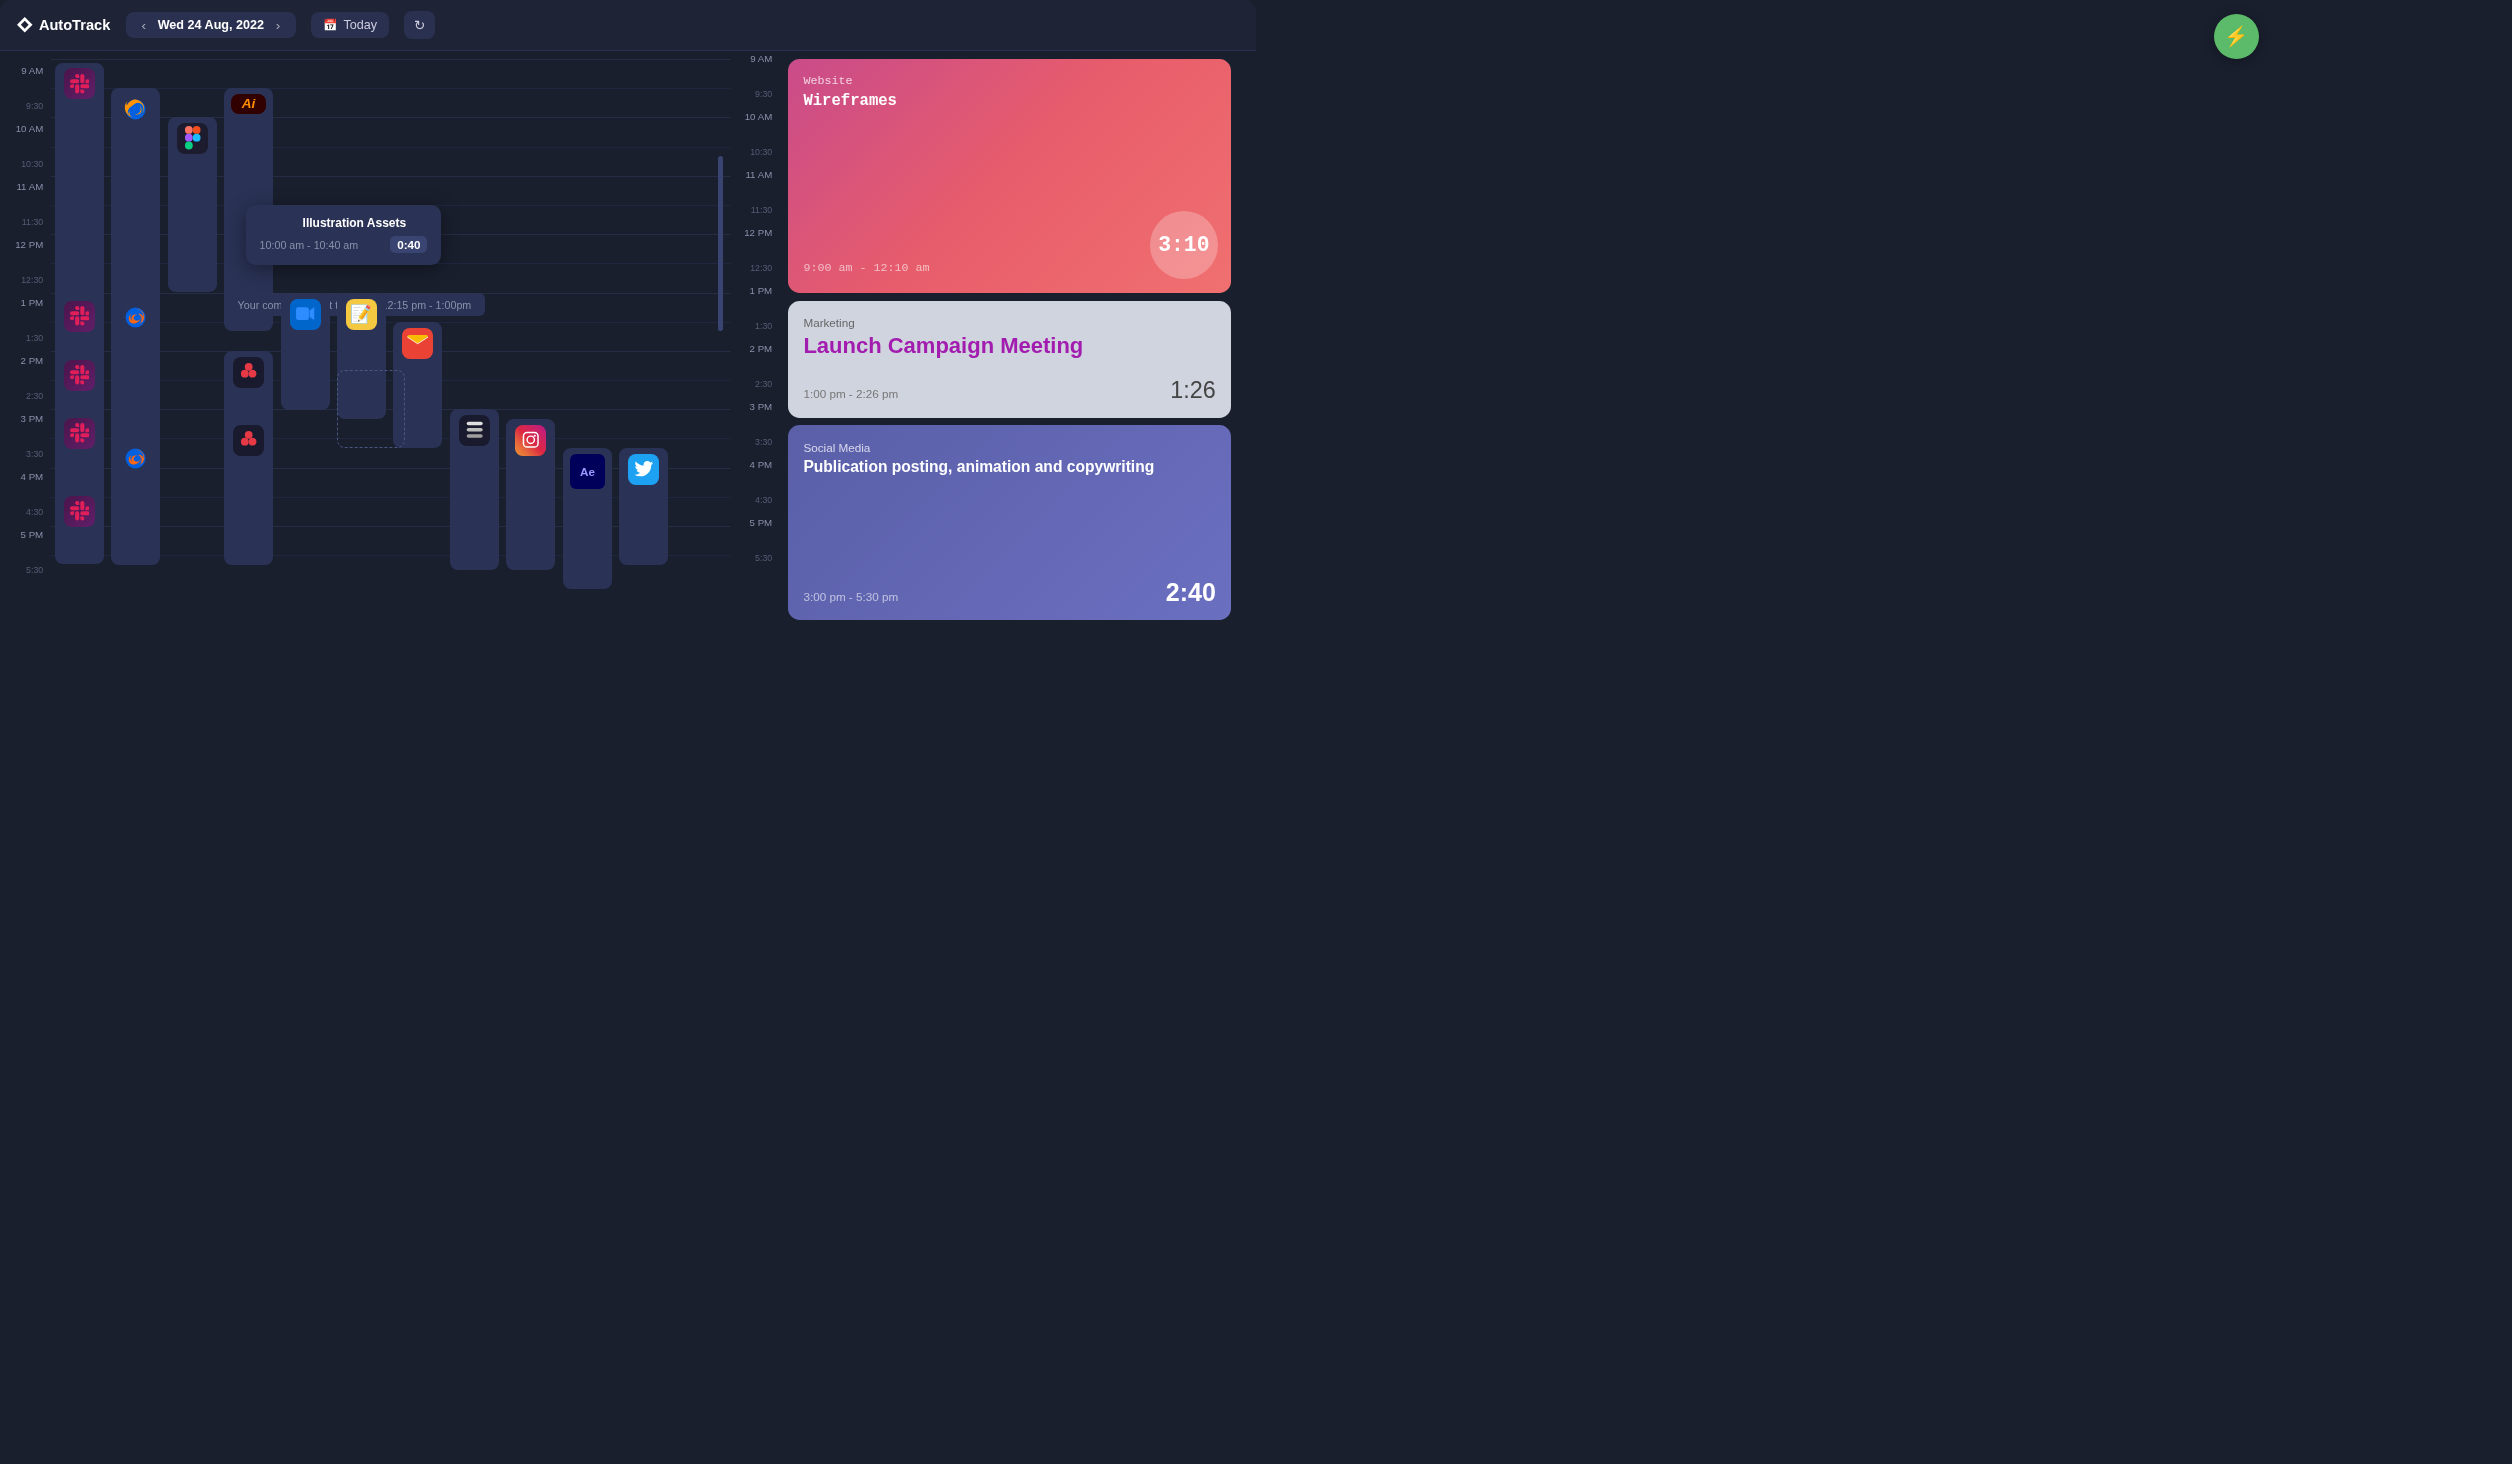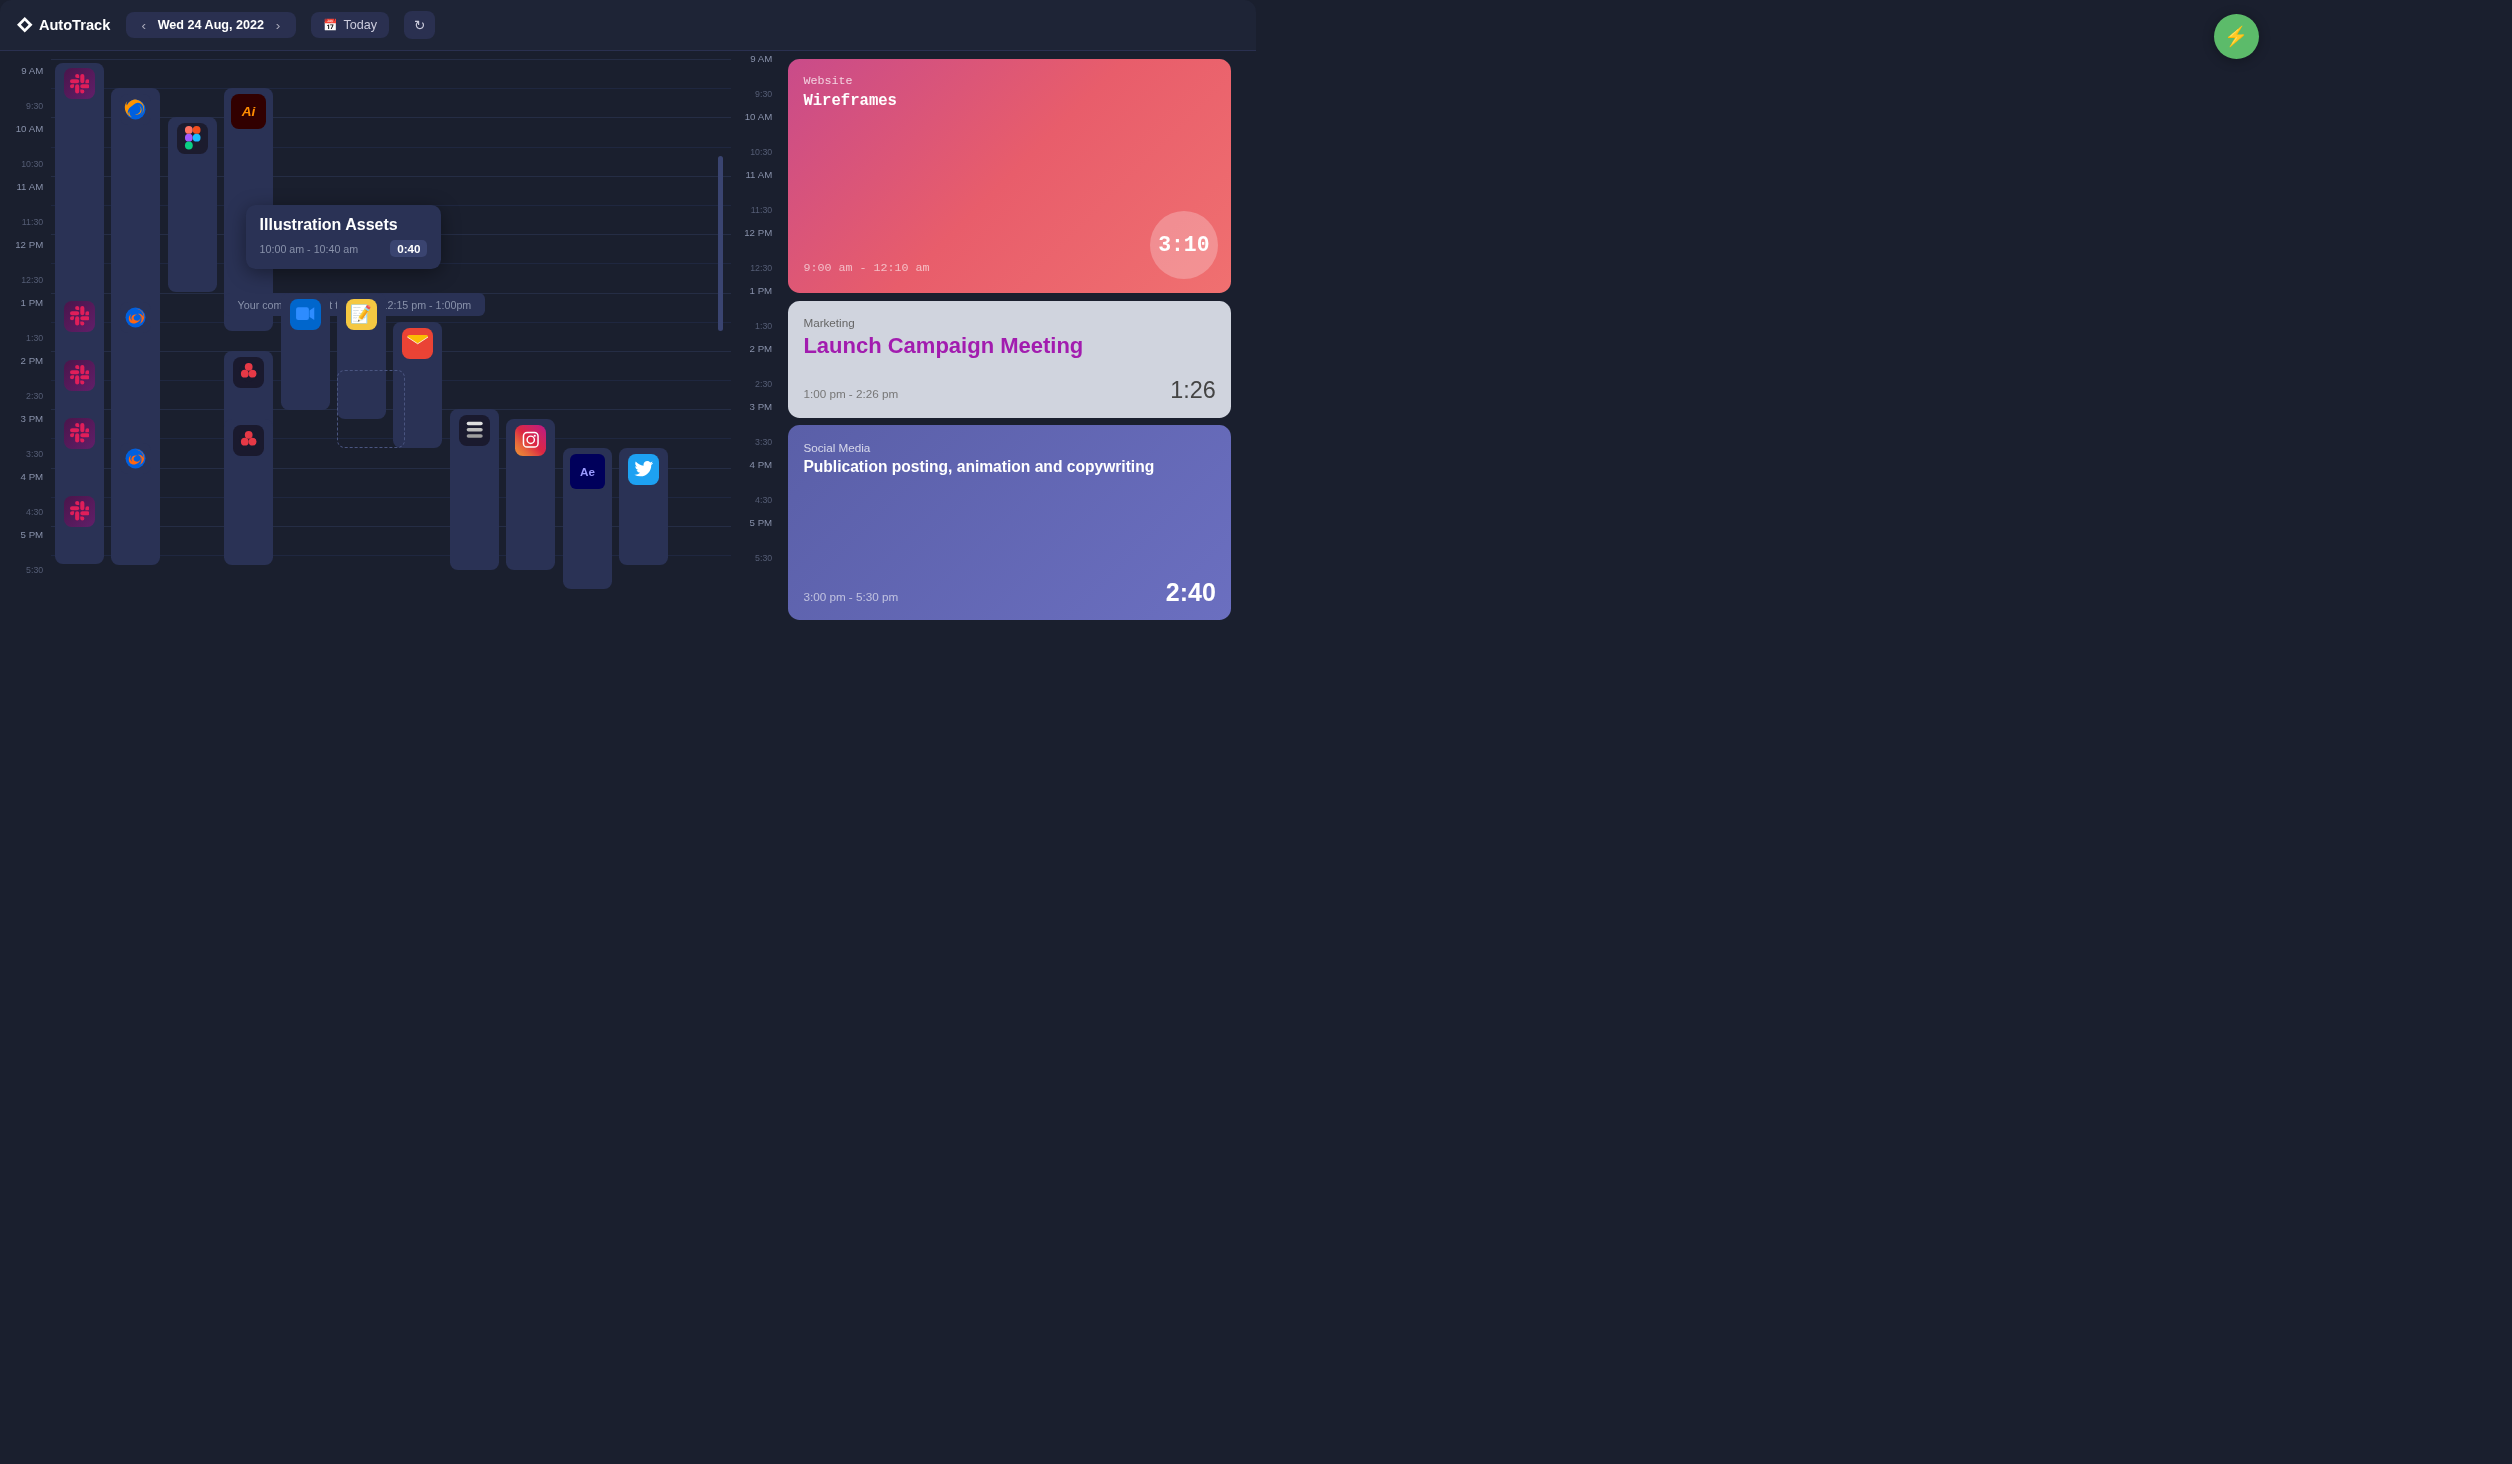--- a/index.html
+++ b/index.html
@@ -117,21 +117,21 @@
     .app-tooltip {
       position: absolute;
       background: #2a3255;
       border-radius: 9.7px;
       padding: 11.7px 13.6px;
       width: 195px;
       z-index: 10;
       box-shadow: 0 3.9px 19.5px rgba(0,0,0,0.4);
     }
     .tooltip-title {
-      font-size: 16px; font-weight: 600; color: #fff; margin-bottom: 5.8px;
+      font-size: 12px; font-weight: 600; color: #fff; margin-bottom: 5.8px; margin-left: 43px;
     }
     .tooltip-row {
       display: flex; justify-content: space-between; align-items: center;
       font-size: 10.7px; color: #8891aa;
     }
     .tooltip-time-badge {
       background: #3a4470; border-radius: 4.9px; padding: 1.9px 6.8px;
       font-size: 11.7px; color: #fff; font-weight: 600;
     }
 
@@ -397,21 +397,21 @@
               <rect x="0" y="0" width="19" height="19" rx="9.5" fill="#FF7262"></rect>
               <rect x="19" y="0" width="19" height="19" rx="9.5" fill="#F24E1E"></rect>
               <rect x="0" y="19" width="19" height="19" rx="9.5" fill="#A259FF"></rect>
               <rect x="0" y="38" width="19" height="19" rx="9.5" fill="#0ACF83"></rect>
               <circle cx="28.5" cy="28.5" r="9.5" fill="#1ABCFE"></circle>
             </svg>
           </div>
         </div>
 
         <div style="position:absolute;left:173px;top:29px;width:49px;height:243px;background:#2a3255;border-radius:7.8px;display:flex;flex-direction:column;align-items:center;padding-top:5.8px;cursor:pointer;">
-          <div style="width:35px;height:35px;border-radius:7.8px;background:#310000;display:flex;align-items:center;justify-content:center;">
+          <div style="width:35px;height:20px;border-radius:7.8px;background:#310000;display:flex;align-items:center;justify-content:center;">
             <span style="color:#ff8c00;font-weight:900;font-size:13.6px;font-style:italic;">Ai</span>
           </div>
         </div>
 
         <div style="position:absolute;left:173px;top:292px;width:49px;height:97px;background:#2a3255;border-radius:7.8px;display:flex;flex-direction:column;align-items:center;padding-top:5.8px;cursor:pointer;">
           <div style="width:31px;height:31px;border-radius:7.8px;background:#1a1a2e;display:flex;align-items:center;justify-content:center;">
             <svg width="23.4" height="23.4" viewBox="0 0 24 24">
               <circle cx="12" cy="12" r="10" fill="#1a1a2e"></circle>
               <circle cx="8" cy="14" r="4" fill="#e63946"></circle>
               <circle cx="16" cy="14" r="4" fill="#e63946"></circle>

